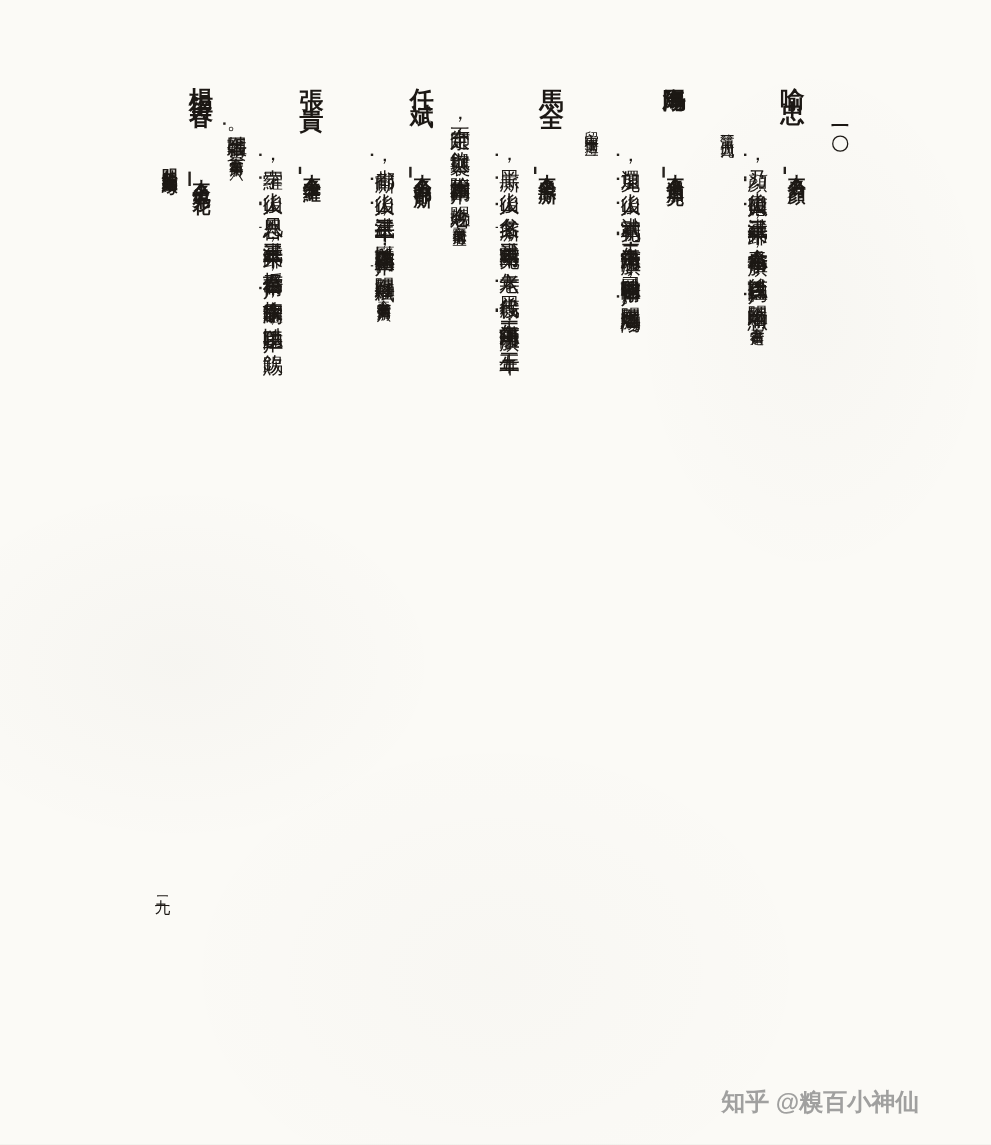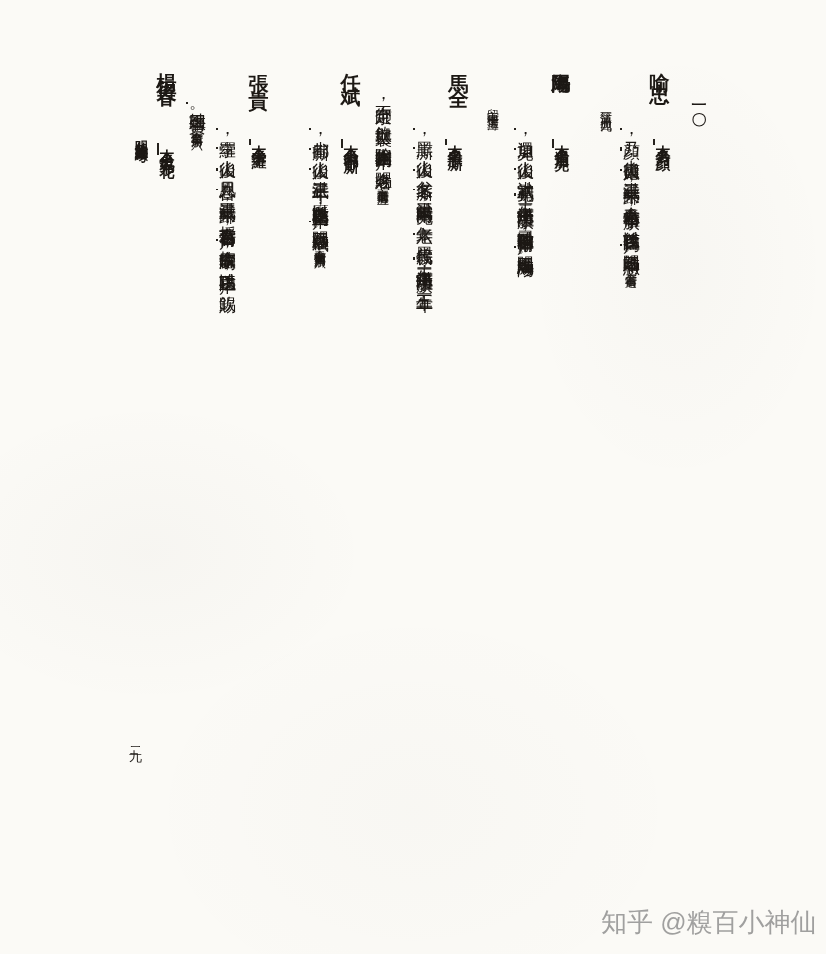--- a/index.html
+++ b/index.html
@@ -30,22 +30,22 @@
   .bodycol     { font-size: 17px; letter-spacing: 0.8px; }
   .notecol     { font-size: 12px; letter-spacing: 2px; }
   .running-title { font-size: 13px; font-weight: 700; letter-spacing: 1.5px; }
   .page-num    { font-size: 13px; letter-spacing: 2px; }
   .small       { font-size: 12px; letter-spacing: 0.8px; }
   .pn          { border-left: 2px solid #26221d; }
   .watermark {
     position: absolute;
     left: 601px;
     top: 905px;
-    font-size: 26px;
-    font-weight: 400;
+    font-size: 20px;
+    font-weight: 700;
     color: rgba(135, 135, 135, 0.78);
     font-family: "Liberation Sans", "DejaVu Sans", sans-serif;
     white-space: nowrap;
   }
 </style>
 </head>
 <body>
 
 <div class="page">
 

